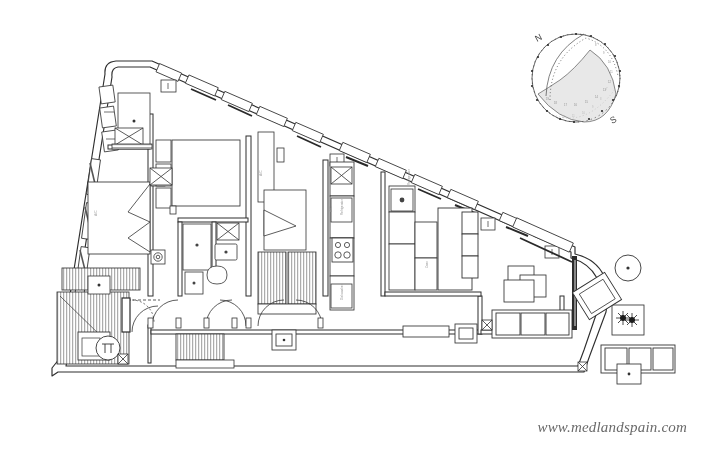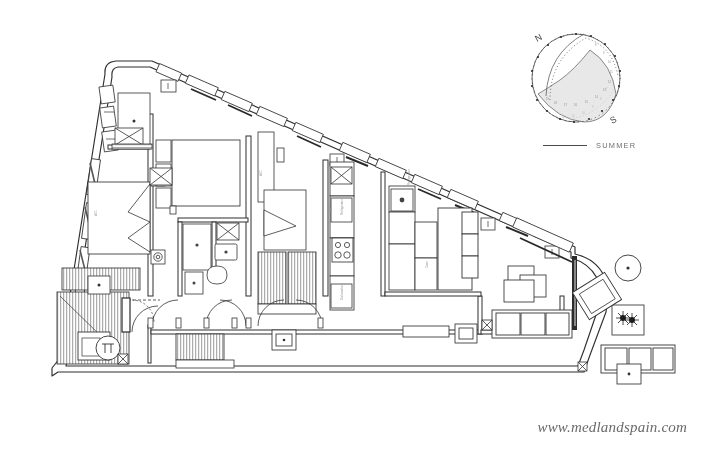--- a/index.html
+++ b/index.html
@@ -547,21 +547,17 @@
           <text x="42" y="90">12</text>
       </g>
 
       <text class="compass-letter" x="17" y="14" transform="rotate(-28 17 14)">N</text>
       <text class="compass-letter" x="92" y="96" transform="rotate(-28 92 96)">S</text>
     </g>
 
   </svg>
 
   <div class="legend-box">
-    <div class="legend-row">
-      <span class="legend-swatch"></span>
-      <span class="legend-label">SUMMER</span>
-    </div>
   </div>
 
   <div class="watermark">www.medlandspain.com</div>
 
 </div>
 
 </body></html>

